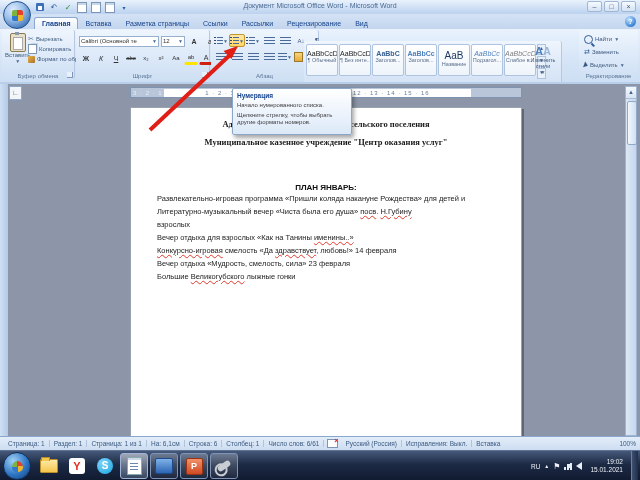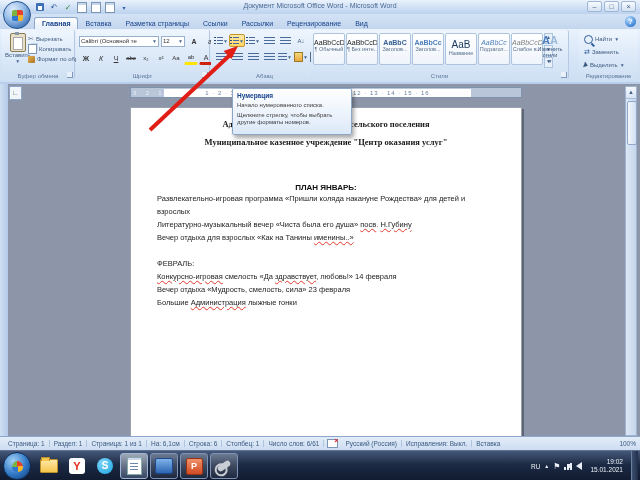--- a/index.html
+++ b/index.html
@@ -288,21 +288,21 @@
           </span>
         <span class="pbtn">
             <i style="width:9px;height:8px;border:1px solid #55708f;background:linear-gradient(#fff,#e8eef6);"></i>
             <span class="dd">▼</span>
           </span>
       </div>
       <div class="glabel">Абзац</div>
       <div class="dlaunch"></div>
     </div>
 
-    <div class="group" style="left:311px;width:257px;">
+    <div class="group" style="left:304px;width:257px;margin-top:11px;">
       <div style="position:absolute;left:2px;top:3px;display:flex;gap:1px;">
         <div class="stylebox">
             <div class="ssample">АаВbСсDc</div>
             <div class="scap">¶ Обычный</div>
           </div>
         <div class="stylebox">
             <div class="ssample">АаВbСсDc</div>
             <div class="scap">¶ Без инте...</div>
           </div>
         <div class="stylebox">
@@ -369,27 +369,26 @@
         <div class="rulerwhite">1 · 2 · 3 · 4 · 5 · 6 · 7 · 8 · 9 · 10 · 11 · 12 · 13 · 14 · 15 · 16</div>
       </div>
     </div>
 
     <div class="docview">
       <div class="page">
         <div class="dh">Администрация Великогубского сельского поселения</div>
         <div class="dh">Муниципальное казенное учреждение "Центр оказания услуг"</div>
         <div class="plan">ПЛАН ЯНВАРЬ:</div>
         <p class="dl">Развлекательно-игровая программа «Пришли коляда накануне Рождества» для детей и</p>
+        <p class="dl"><span>Литературно-музыкальный вечер «Чиста была его душа» </span><span class="sp">посв</span><span>. </span><span class="sp">Н.Губину</span></p>
         <p class="dl">взрослых</p>
-        <p class="dl"><span>Литературно-музыкальный вечер «Чиста была его душа» </span><span class="sp">посв</span><span>. </span><span class="sp">Н.Губину</span></p>
         <p class="dl"><span>Вечер отдыха для взрослых «Как на Танины </span><span class="sp">именины..»</span></p>
-        <p class="dl mon feb">ФЕВРАЛЬ:</p>
         <p class="dl"><span class="sp">Конкурсно-игровая</span><span> смелость «Да </span><span class="sp">здравствует</span><span>, любовь!» 14 февраля</span></p>
         <p class="dl">Вечер отдыха «Мудрость, смелость, сила» 23 февраля</p>
-        <p class="dl"><span>Большие </span><span class="sp">Администрация</span><span> лыжные гонки</span></p>
+        <p class="dl"><span>Большие </span><span class="sp">Великогубского</span><span> лыжные гонки</span></p>
       </div>
     </div>
 
     <div class="vscroll">
       <div class="varrow">▲</div>
       <div class="vthumb"></div>
     </div>
   </div>
 
   <div class="statusbar">

